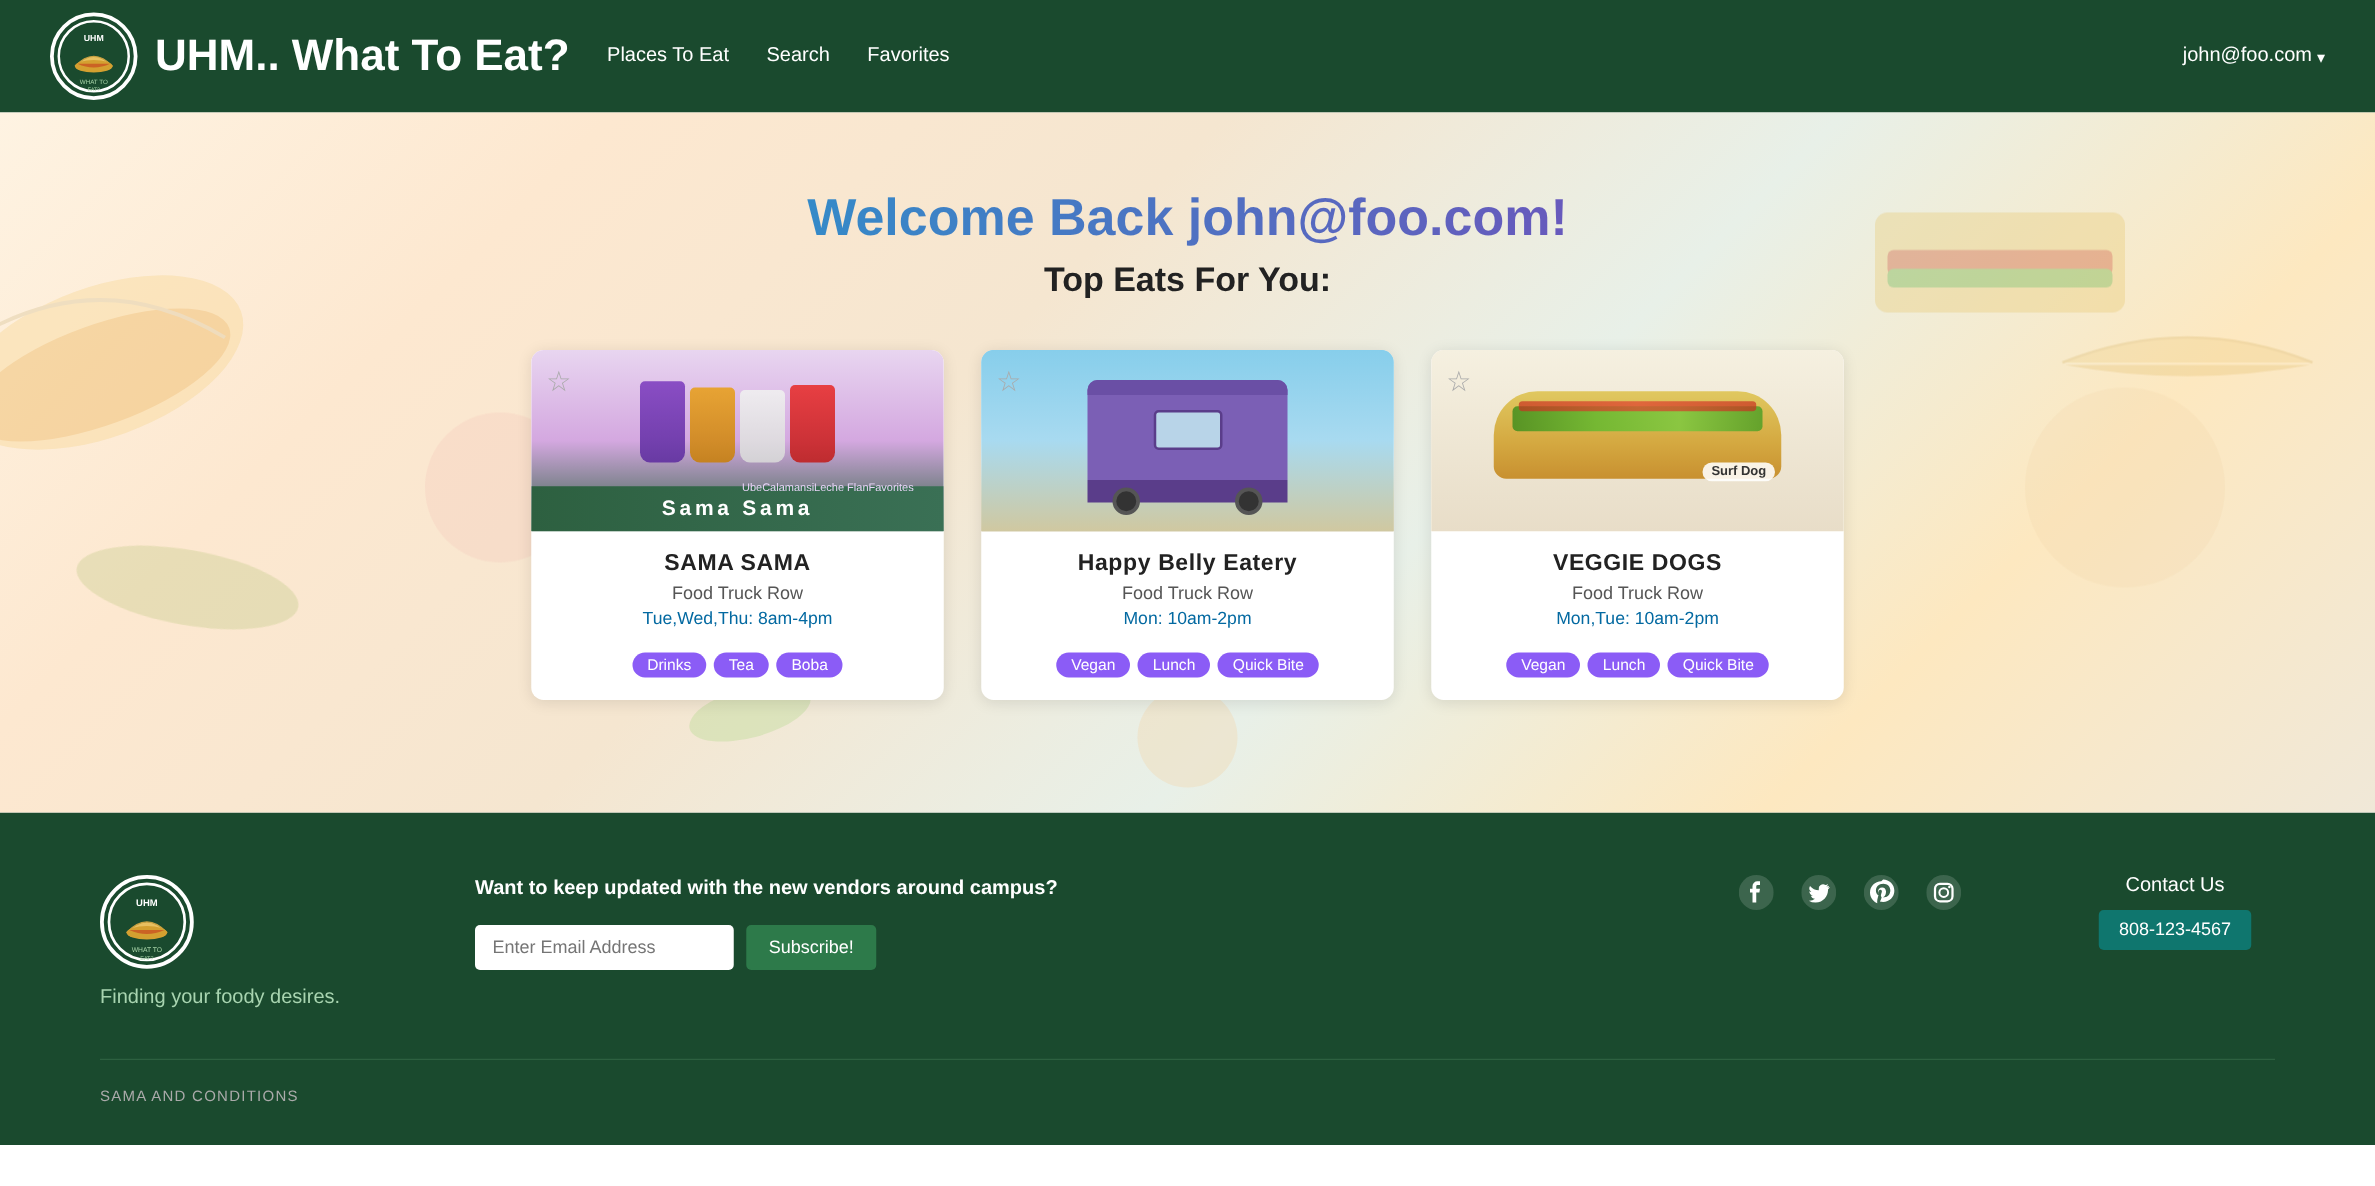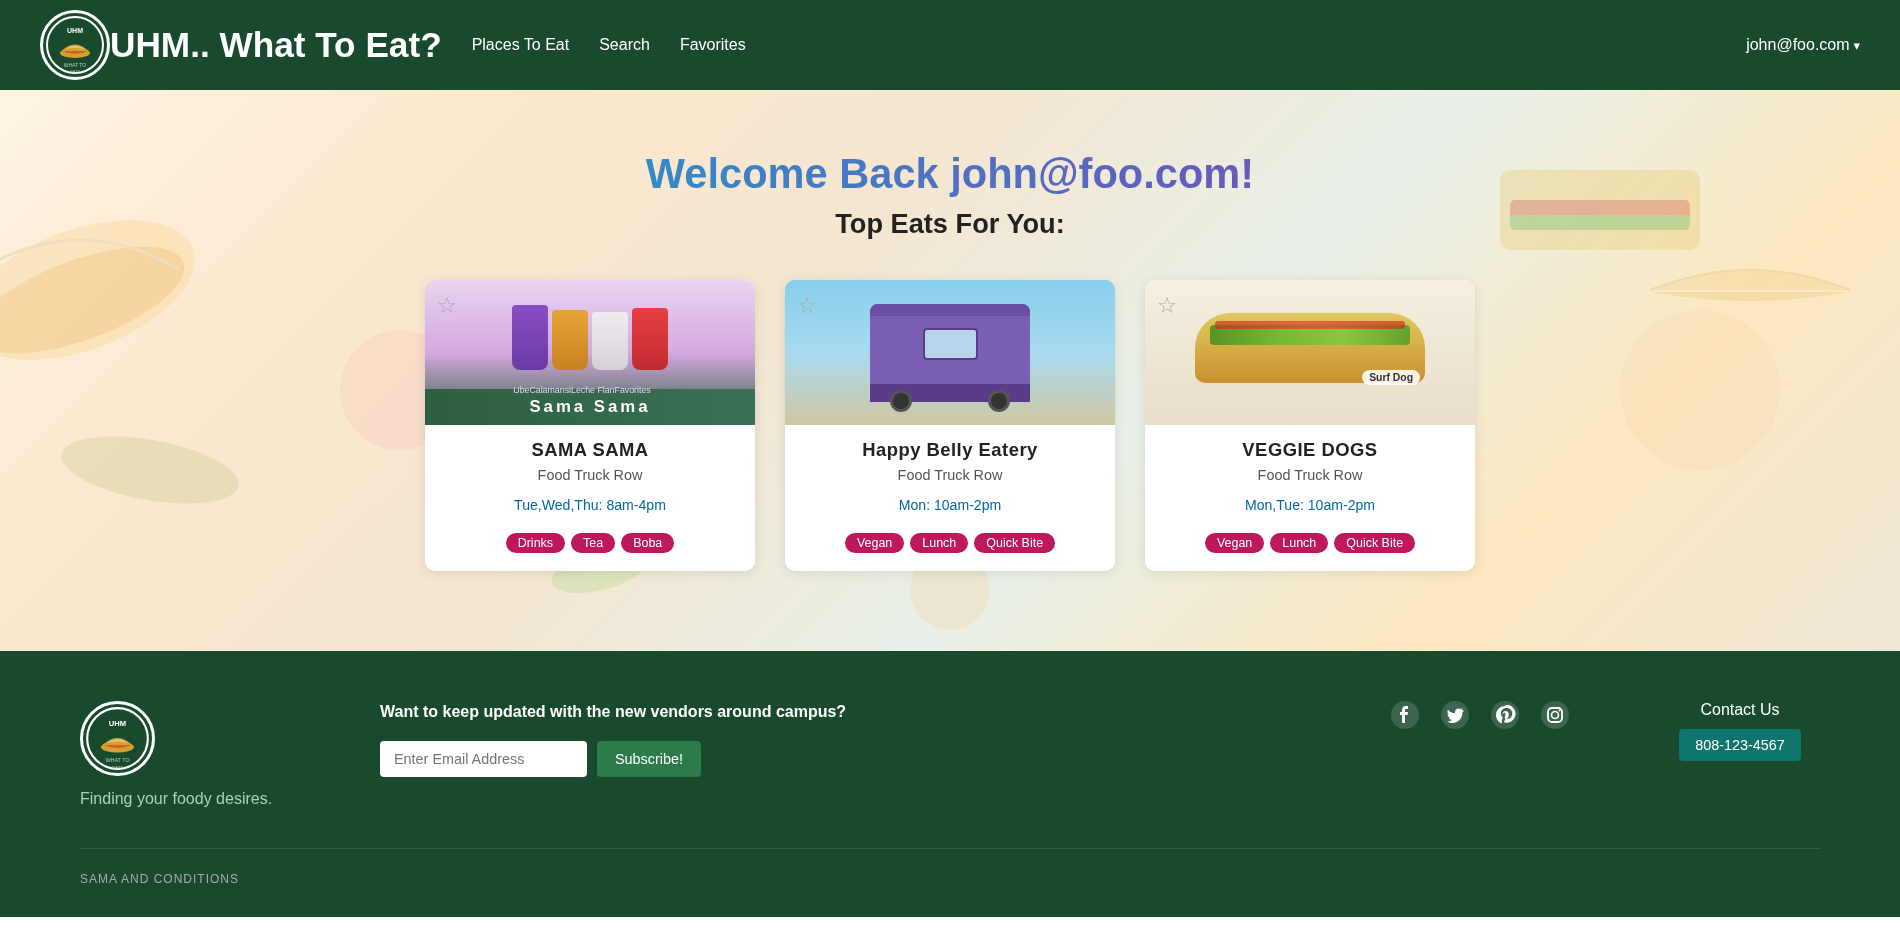--- a/index.html
+++ b/index.html
@@ -10,20 +10,21 @@
       background-color: #1a4a2e;
       display: flex;
       align-items: center;
       padding: 0 40px;
       height: 90px;
       position: relative;
     }
     .navbar-brand {
       display: flex;
       align-items: center;
+      gap: 14px;
       text-decoration: none;
     }
     .logo-circle {
       width: 70px;
       height: 70px;
       border-radius: 50%;
       border: 3px solid #fff;
       background: #1a4a2e;
       display: flex;
       align-items: center;
@@ -139,35 +140,35 @@
     .card-title {
       font-size: 1.15rem;
       font-weight: bold;
       color: #222;
       margin-bottom: 6px;
       letter-spacing: 0.5px;
     }
     .card-location {
       font-size: 0.9rem;
       color: #555;
-      margin-bottom: 14px;
+      margin-bottom: 3px;
     }
     .card-hours {
       font-size: 0.88rem;
       color: #0369a1;
       margin-bottom: 20px;
     }
     .card-tags {
       display: flex;
       gap: 6px;
       justify-content: center;
       flex-wrap: wrap;
     }
     .tag {
-      background: #be185d;
+      background: #8b5cf6;
       color: #fff;
       border-radius: 12px;
       padding: 3px 12px;
       font-size: 0.78rem;
     }
 
     
     .footer {
       background-color: #1a4a2e;
       padding: 50px 80px 30px;
@@ -408,21 +409,21 @@
         <div class="sama-img">
           <div class="sama-drinks">
             <div class="drink-cup" style="background: linear-gradient(180deg,#8040c0,#6030a0); height:65px;"></div>
             <div class="drink-cup" style="background: linear-gradient(180deg,#e8a020,#c88010); height:60px;"></div>
             <div class="drink-cup" style="background: linear-gradient(180deg,#f0f0f0,#d8d8d8); height:58px;"></div>
             <div class="drink-cup" style="background: linear-gradient(180deg,#e83030,#c02020); height:62px;"></div>
           </div>
           <div style="position:absolute; bottom:0; left:0; right:0; background:linear-gradient(90deg,#2d6040,#3a7055); padding:8px; text-align:center;">
             <span style="color:#fff; font-size:1.05rem; font-weight:bold; letter-spacing:3px;">Sama Sama</span>
           </div>
-          <div style="position:absolute; bottom:30px; left:0; right:16px; display:flex; justify-content:center; padding:0 8px;">
+          <div style="position:absolute; bottom:30px; left:0; right:16px; display:flex; justify-content:flex-end; padding:0 8px;">
             <span style="font-size:0.55rem; color:#e8d4f8;">Ube</span>
             <span style="font-size:0.55rem; color:#e8d4f8;">Calamansi</span>
             <span style="font-size:0.55rem; color:#e8d4f8;">Leche Flan</span>
             <span style="font-size:0.55rem; color:#e8d4f8;">Favorites</span>
           </div>
         </div>
         <div class="card-body">
           <div class="card-title">SAMA SAMA</div>
           <div class="card-location">Food Truck Row</div>
           <div class="card-hours">Tue,Wed,Thu: 8am-4pm</div>

